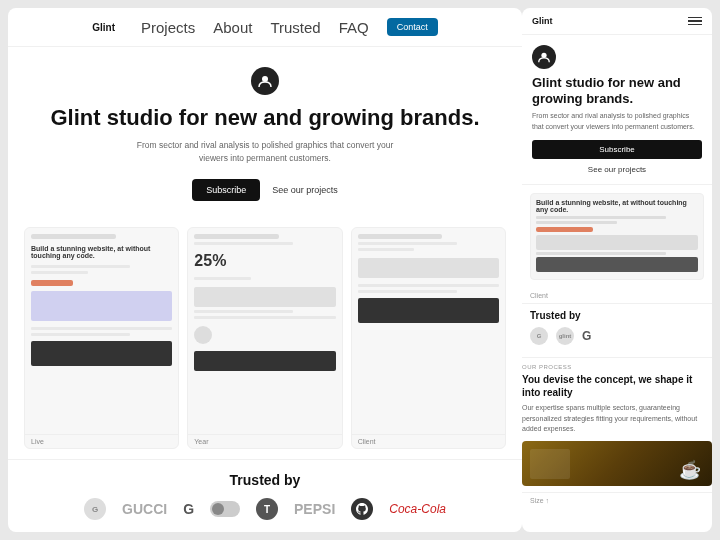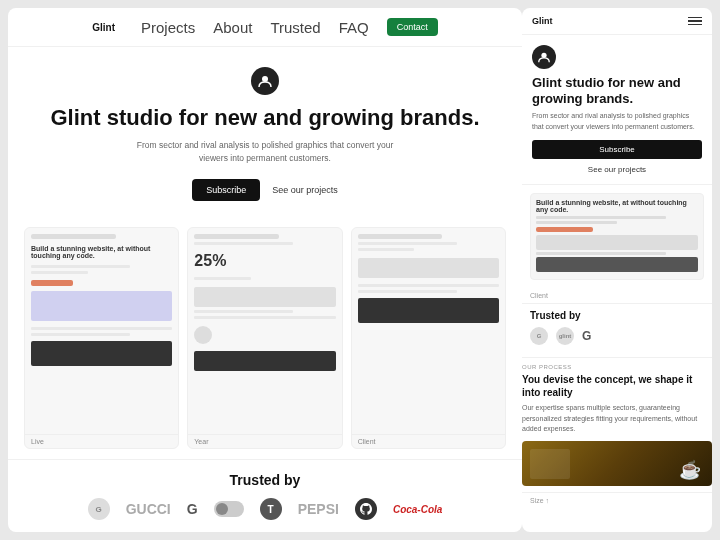--- a/index.html
+++ b/index.html
@@ -46,21 +46,21 @@
       font-weight: 700;
       color: #111;
       margin-right: 8px;
     }
     .nav-link {
       font-size: 15px;
       color: #444;
       cursor: pointer;
     }
     .nav-contact {
-      background: #15803d;
+      background: #0369a1;
       color: #fff;
       font-size: 9px;
       padding: 4px 10px;
       border-radius: 4px;
       cursor: pointer;
     }
 
     
     .hero {
       display: flex;
@@ -265,22 +265,22 @@
       height: 22px;
       border-radius: 50%;
       background: #333;
       display: flex;
       align-items: center;
       justify-content: center;
       font-size: 10px;
       color: #fff;
     }
     .logo-cocacola {
-      font-size: 10px;
-      font-weight: 700;
+      font-size: 12px;
+      font-weight: 400;
       color: #cc2222;
       font-style: italic;
     }
 
     
     .right-panel {
       width: 190px;
       background: #fff;
       border-radius: 8px;
       overflow: hidden;

